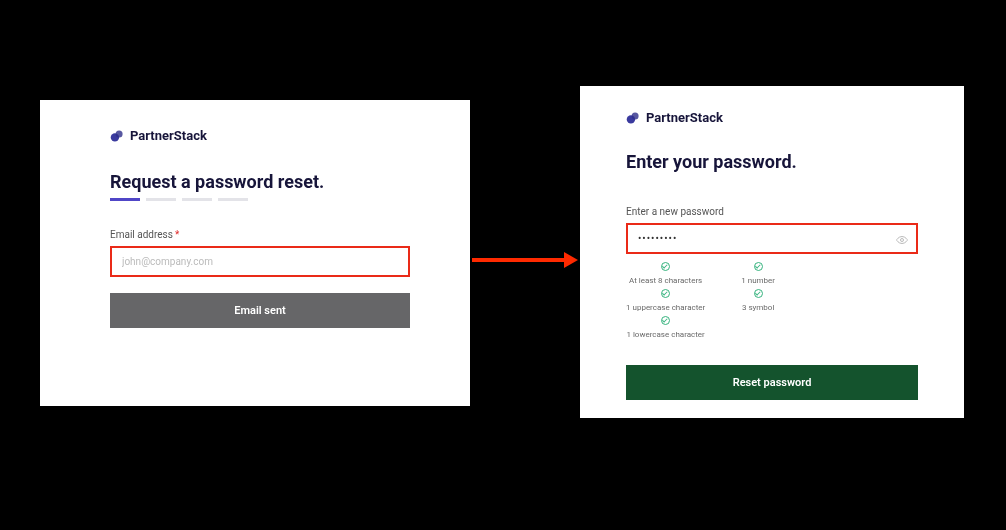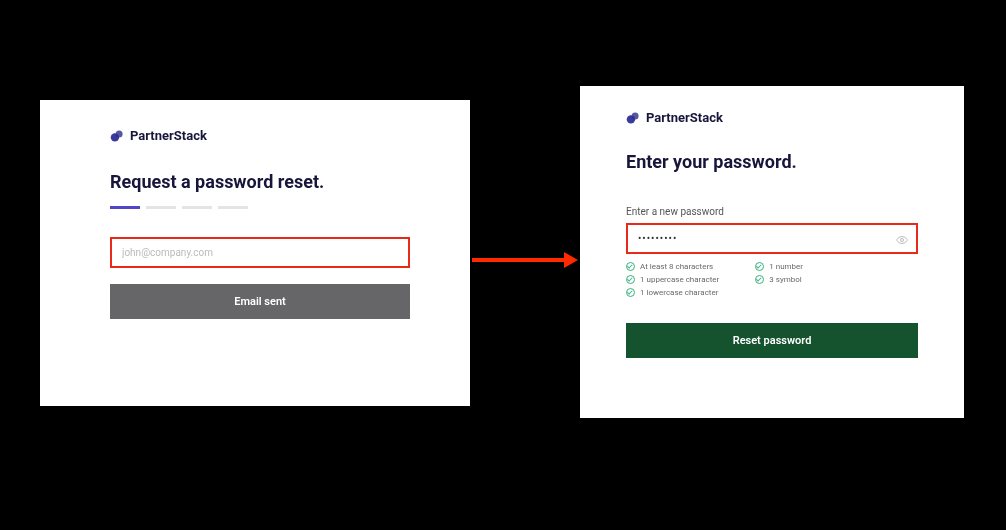--- a/index.html
+++ b/index.html
@@ -43,21 +43,21 @@
     }
     .logo-text {
       font-size: 13px;
       font-weight: 700;
       color: #17153a;
     }
     .heading {
       font-size: 18px;
       font-weight: 700;
       color: #17153a;
-      margin-bottom: 14px;
+      margin-bottom: 6px;
     }
     .panel-right .logo { margin-bottom: 26px; }
     .panel-right .heading { margin-bottom: 34px; }
     .progress {
       display: flex;
       gap: 6px;
       margin-bottom: 28px;
     }
     .progress-seg {
       width: 30px;
@@ -117,20 +117,21 @@
       display: flex;
       flex-direction: column;
       gap: 4px;
     }
     .rule {
       display: flex;
       align-items: center;
       gap: 5px;
       font-size: 8px;
       color: #6a6a6a;
+      flex-direction: column;
     }
     .rule-check {
       width: 9px;
       height: 9px;
       border: 1px solid #36b37e;
       border-radius: 50%;
       display: inline-flex;
       align-items: center;
       justify-content: center;
     }
@@ -177,20 +178,23 @@
 
   <h1 class="heading">Request a password reset.</h1>
 
   <div class="progress">
     <div class="progress-seg active"></div>
     <div class="progress-seg"></div>
     <div class="progress-seg"></div>
     <div class="progress-seg"></div>
   </div>
 
+  <label class="label">
+    <span>Email address</span><span class="req">*</span>
+  </label>
   <input class="input-box" type="text" placeholder="john@company.com" style="">
 
   <button class="btn btn-grey">Email sent</button>
 </div>
 
 <svg class="arrow" viewBox="0 0 106 20">
   <line x1="0" y1="10" x2="94" y2="10" stroke="#ff2a00" stroke-width="4"></line>
   <polygon points="92,2 106,10 92,18" fill="#ff2a00"></polygon>
 </svg>
 

